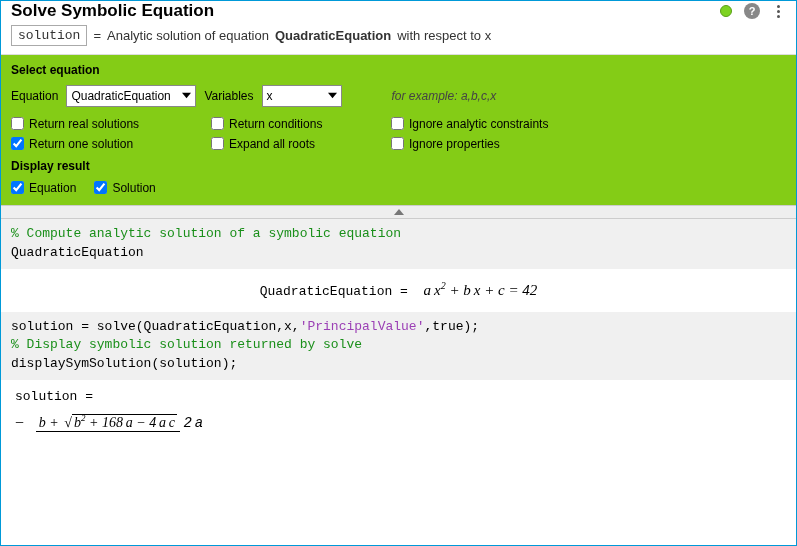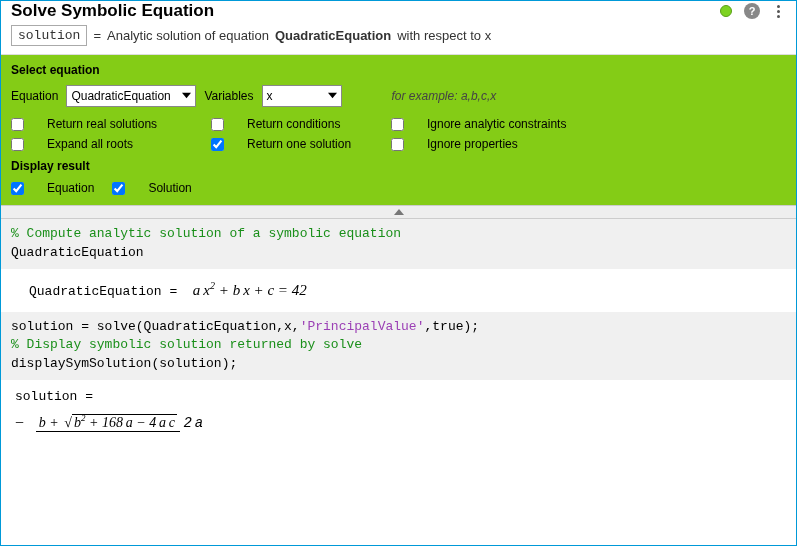--- a/index.html
+++ b/index.html
@@ -56,38 +56,38 @@
   .section-title{font-weight:bold;font-size:12px;margin-bottom:8px;}
   .row{display:flex;align-items:center;gap:8px;margin-bottom:10px;}
   .label{font-size:12px;}
   select,.combo{
     border:1px solid #888;background:#fff;font-size:12px;padding:2px 4px;height:22px;
   }
   .combo{display:flex;align-items:center;min-width:80px;position:relative;padding-right:20px;}
   .combo .caret{position:absolute;right:4px;top:50%;transform:translateY(-50%);}
   .hint{font-style:italic;color:#444;margin-left:8px;padding-left:34px;}
   .checks{display:grid;grid-template-columns:200px 180px 220px;gap:6px 0;margin-bottom:4px;}
-  .chk{display:flex;align-items:flex-end;gap:23px;font-size:12px;}
+  .chk{display:flex;align-items:flex-start;gap:5px;font-size:12px;}
   .chk input{width:13px;height:13px;}
   .display-row{display:flex;gap:18px;}
   .collapse-bar{
     height:14px;background:#eee;display:flex;align-items:center;justify-content:center;
     border-top:1px solid #ccc;border-bottom:1px solid #ccc;cursor:pointer;
   }
   .collapse-bar .tri{
     width:0;height:0;border-left:5px solid transparent;border-right:5px solid transparent;
     border-bottom:6px solid #777;
   }
   .code-area{font-family:"Courier New",monospace;font-size:13px;line-height:1.45;}
   .code-block{padding:6px 10px;}
   .bg-grey{background:#f0f0f0;}
   .bg-white{background:#fff;}
   .comment{color:#1a8f1a;}
   .string{color:#9b3fb5;}
-  .eqline{font-family:"Courier New",monospace;font-size:13px;padding:10px 28px;}
+  .eqline{font-family:"Courier New",monospace;font-size:13px;padding:10px 14px;text-align:center;}
   .math{font-family:'Times New Roman',serif;font-style:italic;font-size:15px;}
   .math sup{font-size:10px;font-style:italic;}
   .sol-block{padding:8px 14px 10px 14px;font-family:"Courier New",monospace;font-size:13px;}
   .frac{display:inline-block;text-align:center;vertical-align:middle;font-family:'Times New Roman',serif;font-style:italic;font-size:14px;margin-left:2px;}
   .frac .num{border-bottom:1px solid #000;padding:0 3px 1px 3px;white-space:nowrap;}
   .frac .den{padding-top:1px;font-family:Liberation Mono, monospace;}
   .neg{font-family:'Times New Roman',serif;font-size:16px;vertical-align:middle;margin-right:2px;}
   .sqrt{position:relative;padding-left:2px;}
   .sqrt::before{content:"√";font-style:normal;}
   .sqrt .rad{border-top:1px solid #000;padding:0 2px;}
@@ -147,26 +147,26 @@
       </label>
     <label class="chk">
         <input type="checkbox" style="">
         <span>Return conditions</span>
       </label>
     <label class="chk">
         <input type="checkbox" style="">
         <span>Ignore analytic constraints</span>
       </label>
     <label class="chk">
-        <input type="checkbox" style="">
-        <span>Expand all roots</span>
-      </label>
-    <label class="chk">
         <input type="checkbox" checked="" style="">
         <span>Return one solution</span>
+      </label>
+    <label class="chk">
+        <input type="checkbox" style="">
+        <span>Expand all roots</span>
       </label>
     <label class="chk">
         <input type="checkbox" style="">
         <span>Ignore properties</span>
       </label>
   </div>
 
   <div class="section-title" style="margin-top:8px">Display result</div>
   <div class="display-row">
     <label class="chk">

